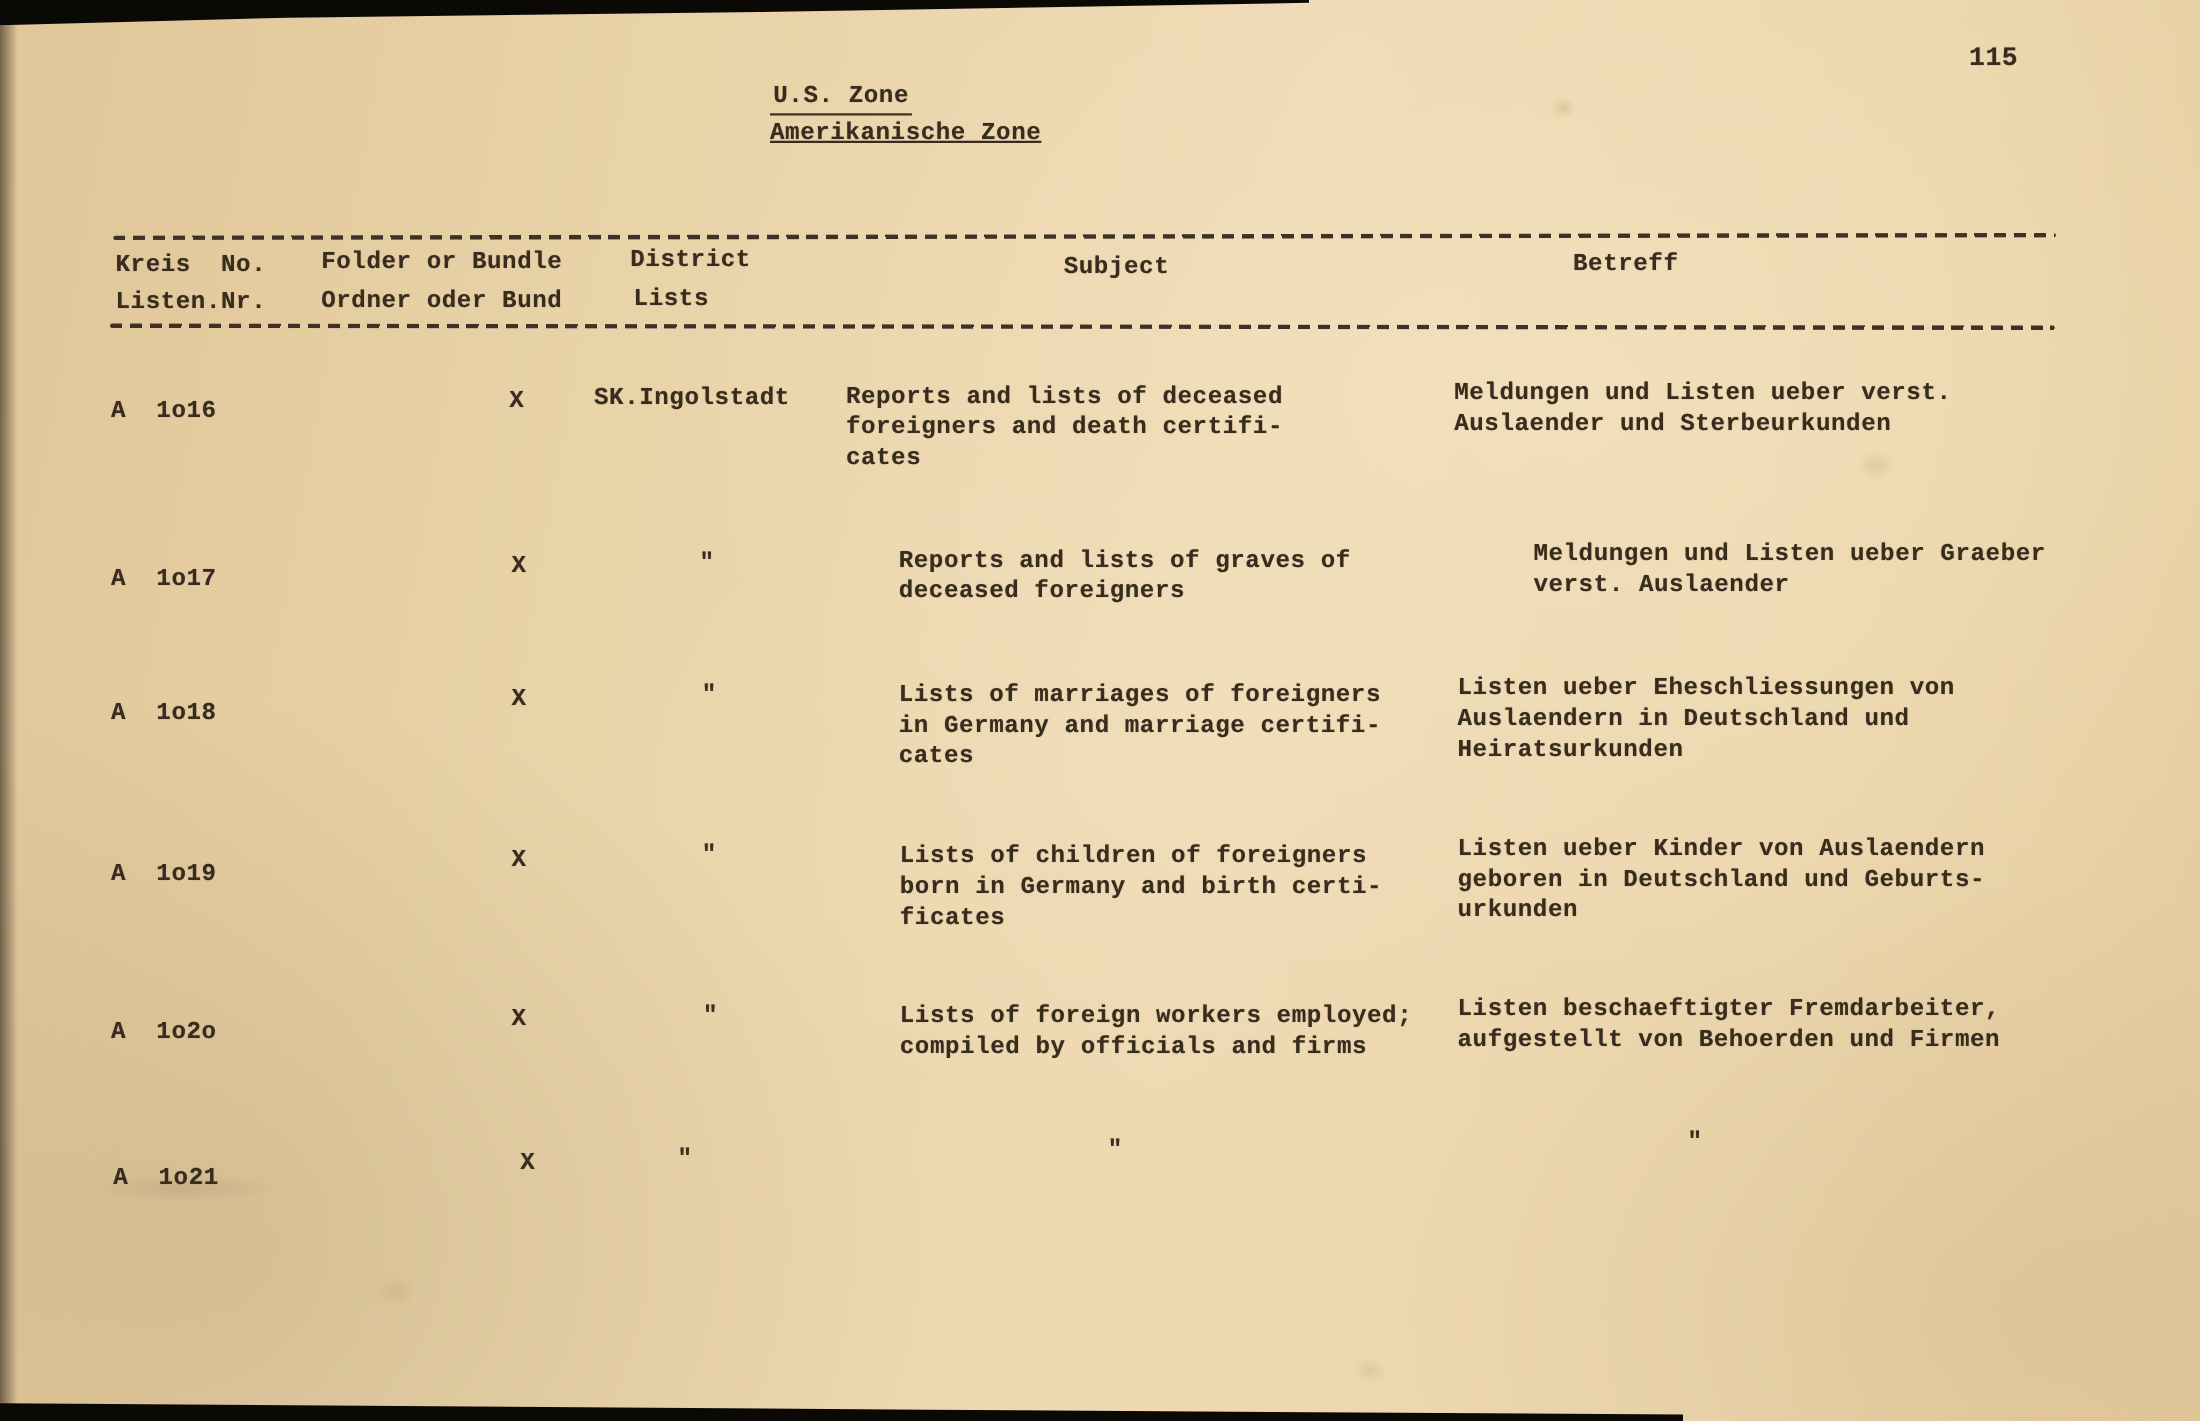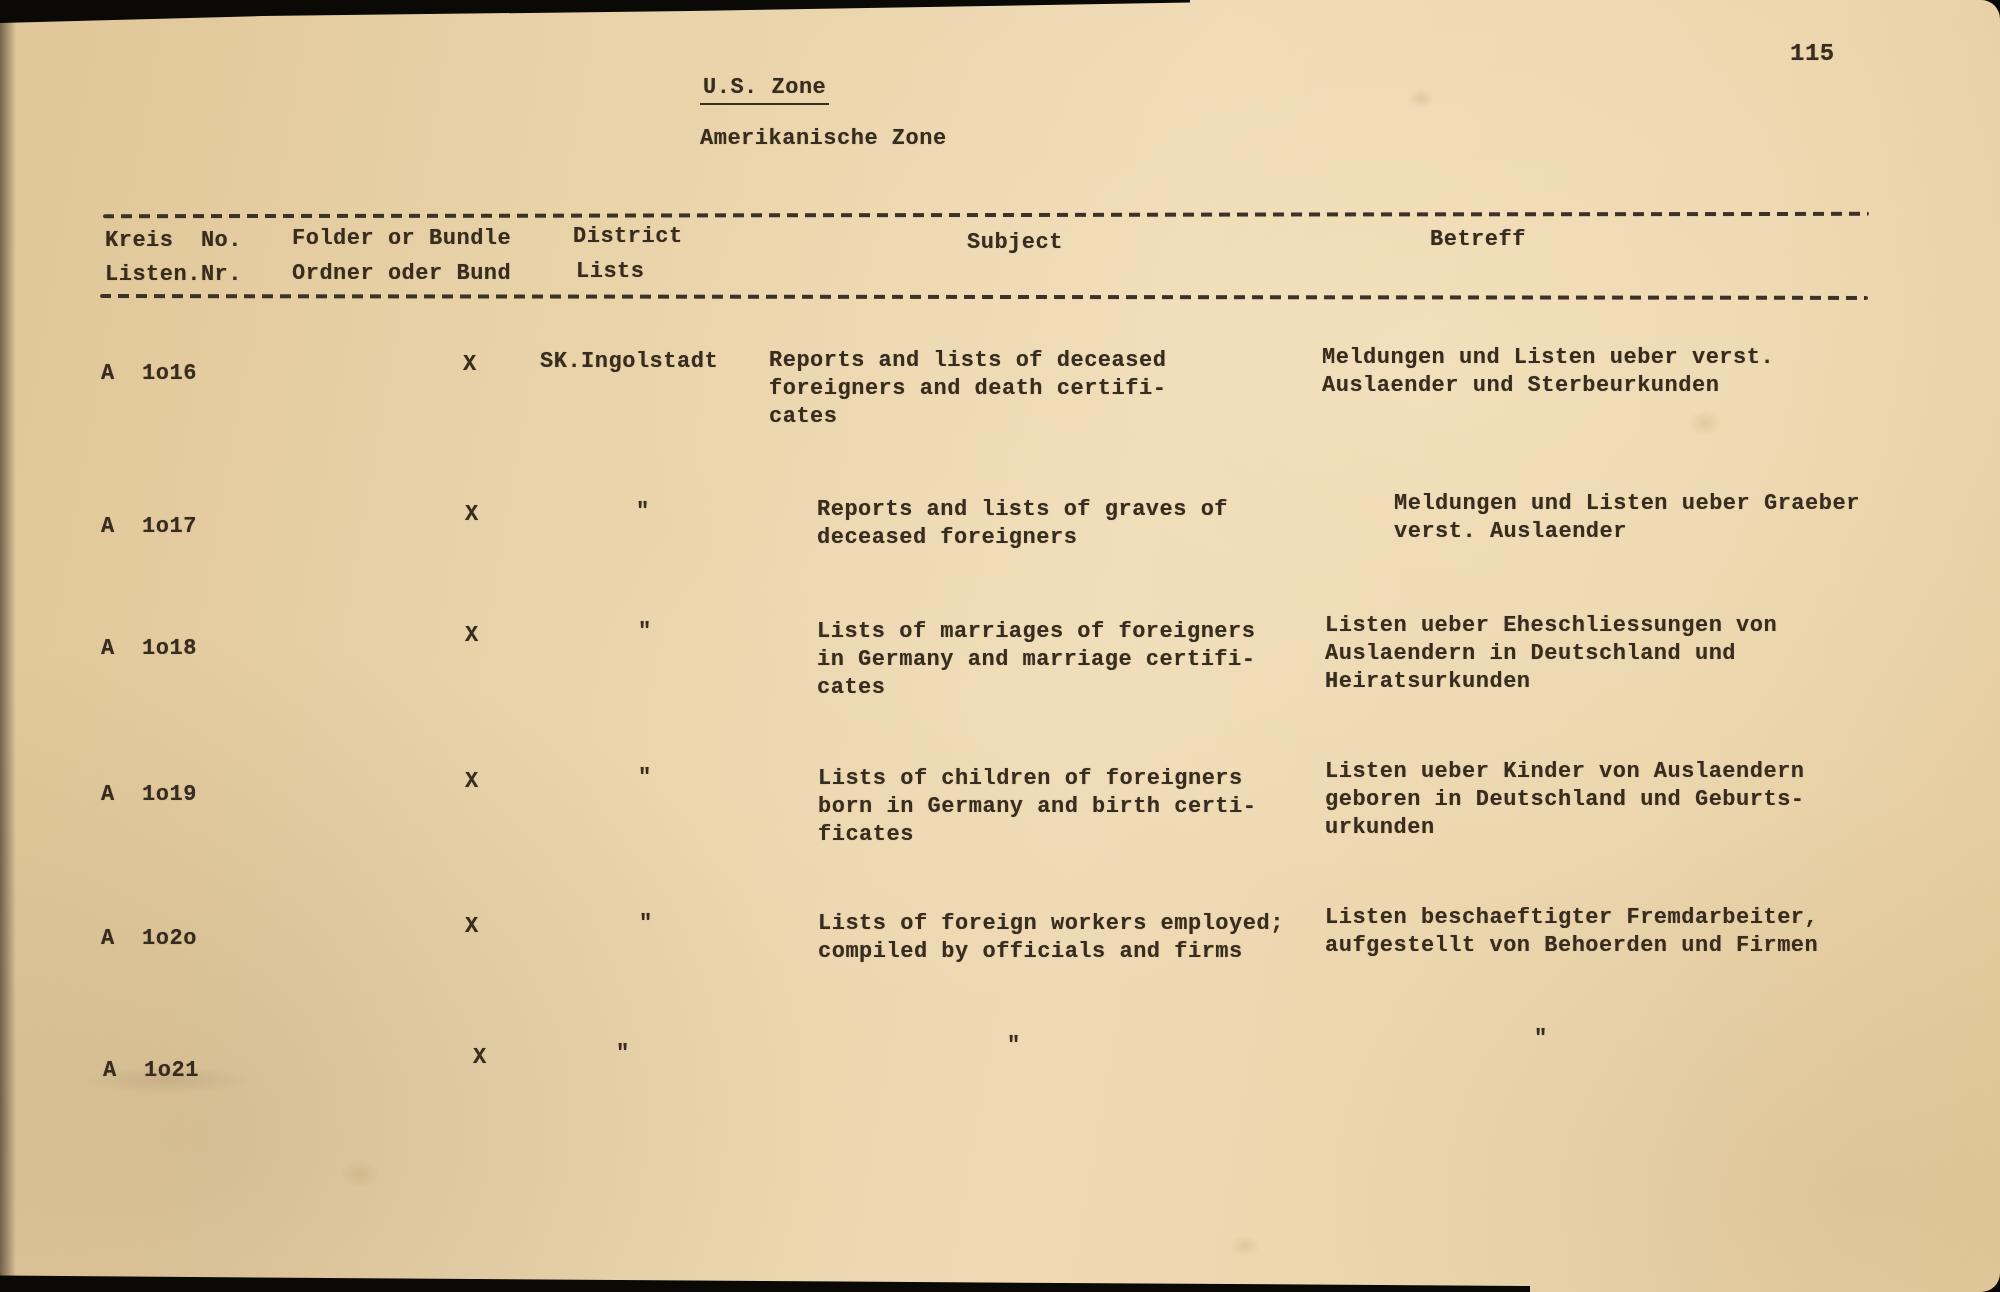--- a/index.html
+++ b/index.html
@@ -9,35 +9,34 @@
     font-family:"Liberation Mono","DejaVu Sans Mono",monospace;
   }
   .page{
     position:absolute;inset:0;
     background:
       radial-gradient(1200px 800px at 72% 28%, rgba(255,246,218,0.28), transparent 70%),
       radial-gradient(900px 700px at 10% 88%, rgba(110,82,45,0.14), transparent 72%),
       radial-gradient(760px 520px at 92% 92%, rgba(140,105,60,0.10), transparent 75%),
       radial-gradient(600px 400px at 50% 55%, rgba(255,250,230,0.10), transparent 80%),
       linear-gradient(100deg,#e0c698 0%,#e9d3a9 28%,#eed9b3 55%,#ebd5ac 80%,#e5cb9e 100%);
-    border-radius: 19px;
   }
   .txt{
     position:absolute;white-space:pre;
     font-weight:700;font-size:22px;line-height:28px;letter-spacing:0.5px;
     color:#382c1e;text-shadow:0 0 1px rgba(56,44,30,0.45);
   }
   .page-number{left:1790px;top:40px;font-size:24px;}
   .title-wrap{position:absolute;left:700px;top:74px;width:500px;text-align:left;}
   .title-wrap .txt-inline{
     font-weight:700;font-size:22px;line-height:28px;letter-spacing:0.5px;
     color:#382c1e;text-shadow:0 0 1px rgba(56,44,30,0.45);white-space:pre;
   }
   .doc-title{display:inline-block;border-bottom:2px solid #3a2e20;padding:0 3px 1px;}
-  .doc-subtitle{margin-top:20px;}
+  .doc-subtitle{margin-top:2px;text-decoration:underline;}
   .rule{
     position:absolute;height:4px;border-radius:2px;
     background-image:repeating-linear-gradient(to right,#3e3226 0px,#3e3226 11px,rgba(0,0,0,0) 11px,rgba(0,0,0,0) 18px);
   }
   .rule-top{left:103px;top:213px;width:1766px;transform:rotate(-0.08deg);}
   .rule-bottom{left:100px;top:295px;width:1768px;transform:rotate(0.06deg);}
   
   .h-item-en{left:105px;top:227px}
   .h-item-de{left:105px;top:261px}
   .h-folder-en{left:292px;top:225px}

